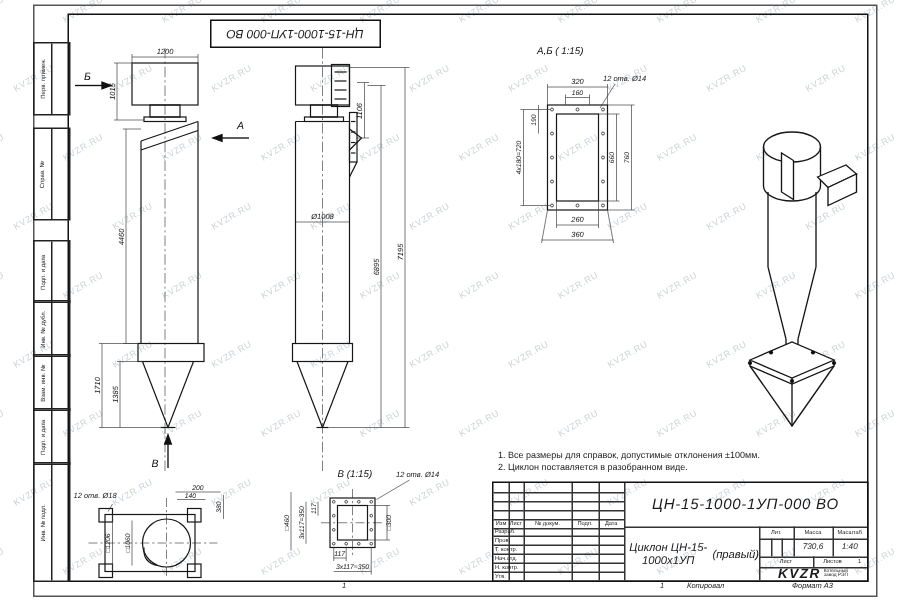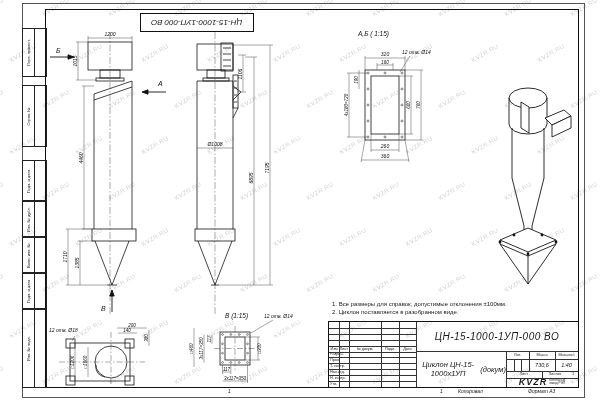--- a/index.html
+++ b/index.html
@@ -469,21 +469,21 @@
     <div class="cell lab" style="left:0;top:29.5px;width:20px;height:5.9px;justify-content:flex-start;padding-left:1px;">Разраб.</div>
     <div class="cell lab" style="left:0;top:35.4px;width:20px;height:5.9px;justify-content:flex-start;padding-left:1px;">Пров.</div>
     <div class="cell lab" style="left:0;top:41.3px;width:20px;height:5.9px;justify-content:flex-start;padding-left:1px;">Т. контр.</div>
     <div class="cell lab" style="left:0;top:47.2px;width:20px;height:5.9px;justify-content:flex-start;padding-left:1px;">Нач.отд.</div>
     <div class="cell lab" style="left:0;top:53.1px;width:20px;height:5.9px;justify-content:flex-start;padding-left:1px;">Н. контр.</div>
     <div class="cell lab" style="left:0;top:59px;width:20px;height:5.9px;justify-content:flex-start;padding-left:1px;">Утв.</div>
 
     <div class="cell docnum" style="left:87px;top:0;width:162px;height:29px;">ЦН-15-1000-1УП-000 ВО</div>
     <div class="cell prod" style="left:87px;top:29px;width:90px;height:36px;">
       <span>Циклон ЦН-15-1000х1УП</span>
-      <span>(докум)</span>
+      <span>(правый)</span>
     </div>
     <div class="cell lab" style="left:177px;top:29px;width:23px;height:7.5px;">Лит.</div>
     <div class="cell lab" style="left:200px;top:29px;width:26px;height:7.5px;">Масса</div>
     <div class="cell lab" style="left:226px;top:29px;width:23px;height:7.5px;">Масштаб</div>
     <div class="cell val" style="left:200px;top:36.5px;width:26px;height:12.5px;">730,6</div>
     <div class="cell val" style="left:226px;top:36.5px;width:23px;height:12.5px;">1:40</div>
     <div class="cell lab" style="left:177px;top:49px;width:36px;height:6.5px;">Лист</div>
     <div class="cell lab" style="left:213px;top:49px;width:26px;height:6.5px;">Листов</div>
     <div class="cell lab" style="left:239px;top:49px;width:10px;height:6.5px;">1</div>
     <div class="cell" style="left:177px;top:55.5px;width:72px;height:9.5px;gap:2px;">

